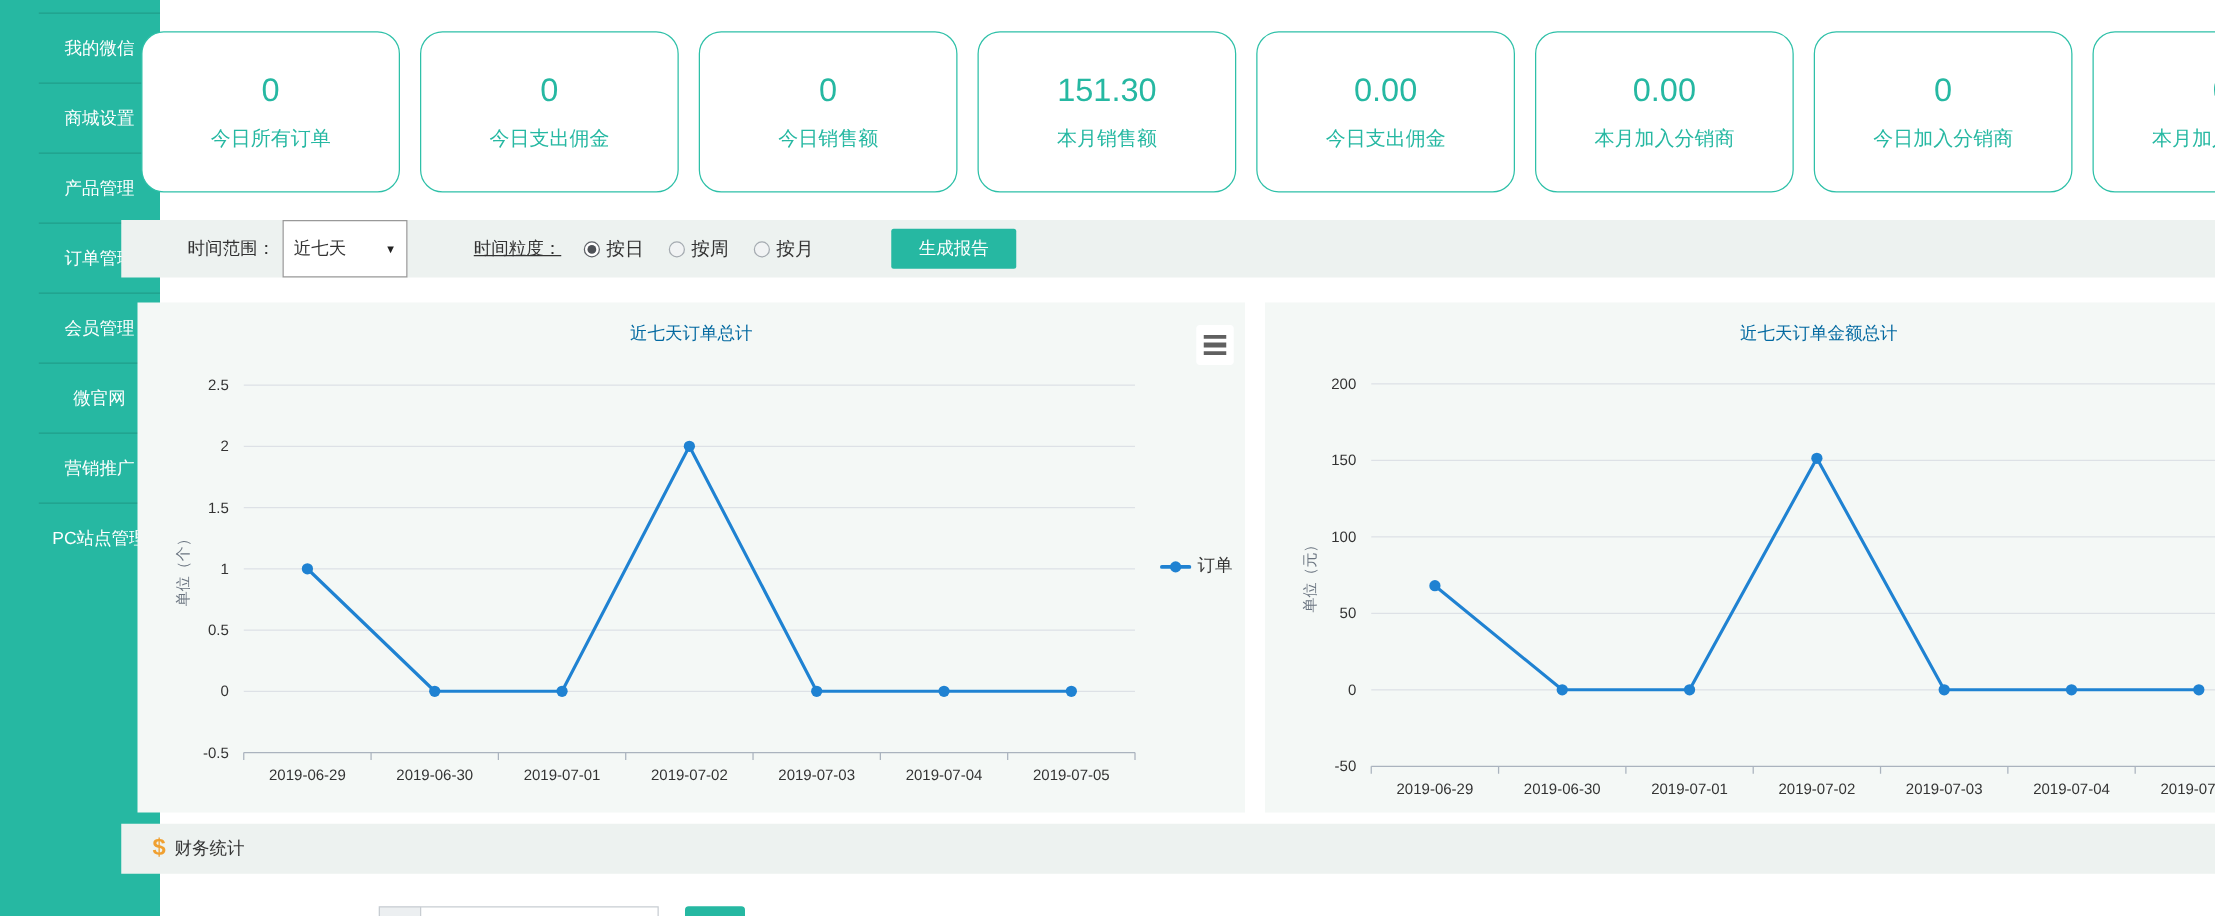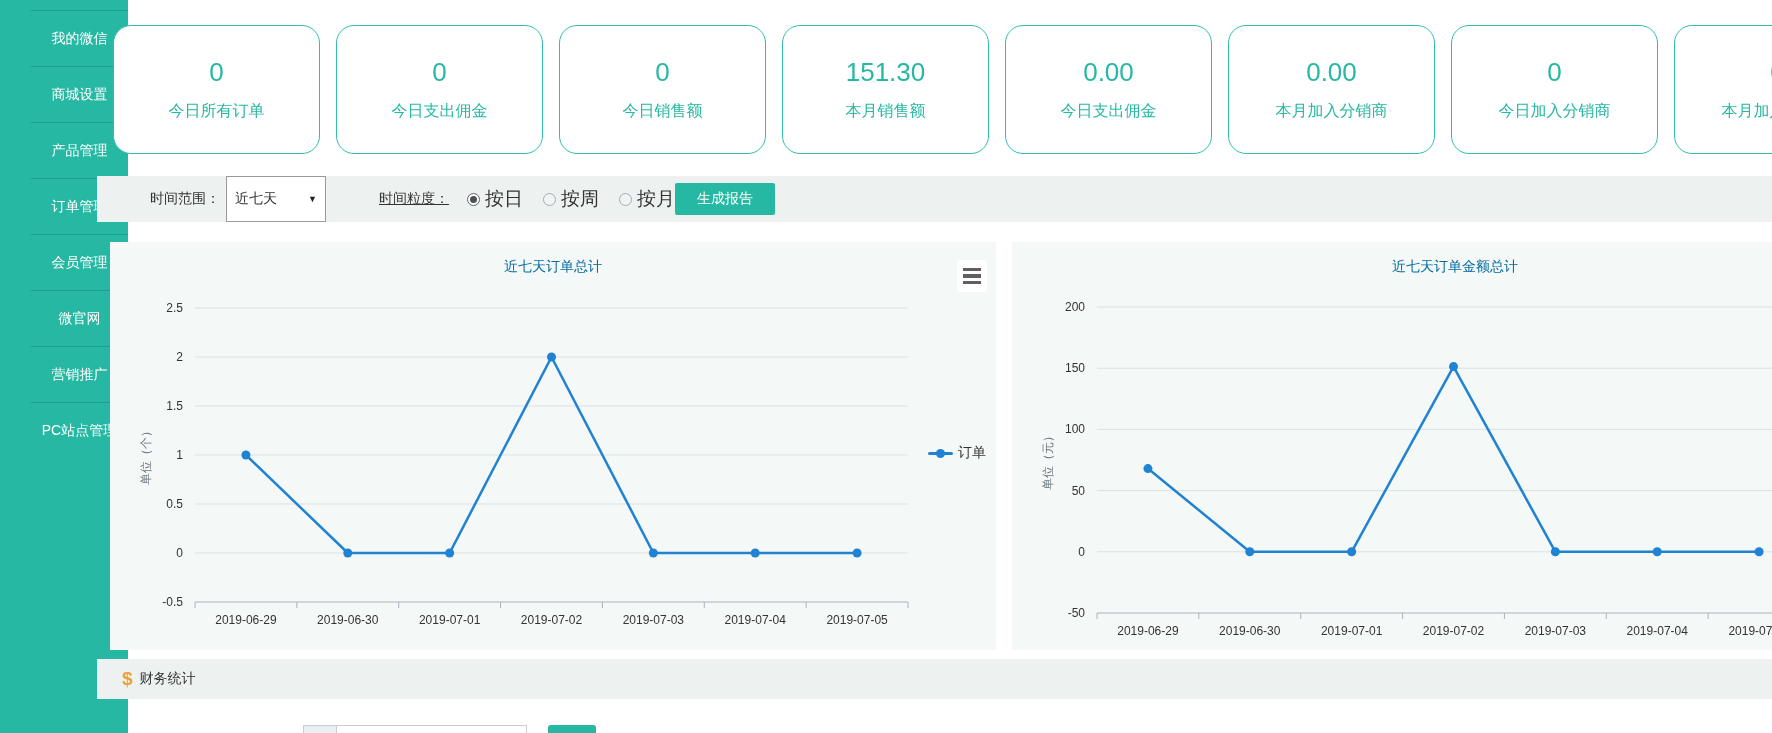--- a/index.html
+++ b/index.html
@@ -19,28 +19,28 @@
   .card-label{font-size:16px;}
   
   .filter-band{position:absolute;left:97px;top:176px;width:1675px;height:46px;background:#edf2f0;
                display:flex;align-items:center;}
   .flabel{font-size:14px;color:#333;margin-left:28px;white-space:nowrap;padding-left:25px;}
   .flabel.gran{text-decoration:underline;}
   .select{margin-left:6px;width:100px;height:46px;box-sizing:border-box;background:#fff;
           border:1px solid #999;display:flex;align-items:center;justify-content:space-between;
           padding:0 8px;font-size:14px;color:#333;cursor:pointer;}
   .caret{font-size:9px;color:#222;}
-  .radio{display:flex;align-items:center;margin-left:20px;font-size:19px;color:#333;cursor:pointer;}
+  .radio{display:flex;align-items:center;margin-left:20px;font-size:15px;color:#333;cursor:pointer;}
   .radio.first{margin-left:18px;}
   .rdot{width:13px;height:13px;border-radius:50%;border:1px solid #a5abb1;background:#f1f3f4;
         margin-right:5px;position:relative;box-sizing:border-box;}
   .rdot.checked{border-color:#5f6368;background:#fff;}
   .rdot.checked::after{content:"";position:absolute;left:2px;top:2px;right:2px;bottom:2px;
         border-radius:50%;background:#4d5156;}
-  .gen-btn{width:100px;height:32px;background:#26b8a2;color:#fff;border:none;
+  .gen-btn{margin-left:62px;width:100px;height:32px;background:#26b8a2;color:#fff;border:none;
         font-size:14px;cursor:pointer;border-radius:2px;}
   
   .panel{position:absolute;top:242px;width:886px;height:408px;background:#f4f8f6;}
   .panel.left{left:110px;} .panel.right{left:1012px;}
   .chart-title{position:absolute;top:16px;left:0;width:100%;text-align:center;font-size:14px;color:#0369a1;}
   .toolbox{position:absolute;top:18px;right:9px;width:30px;height:32px;background:#fff;border-radius:3px;
         display:flex;flex-direction:column;justify-content:center;align-items:center;gap:3px;cursor:pointer;}
   .toolbox i{display:block;width:18px;height:3.5px;background:#606060;}
   .chart-svg{position:absolute;left:0;top:0;}
   svg text{font-family:"Liberation Sans",sans-serif;}

